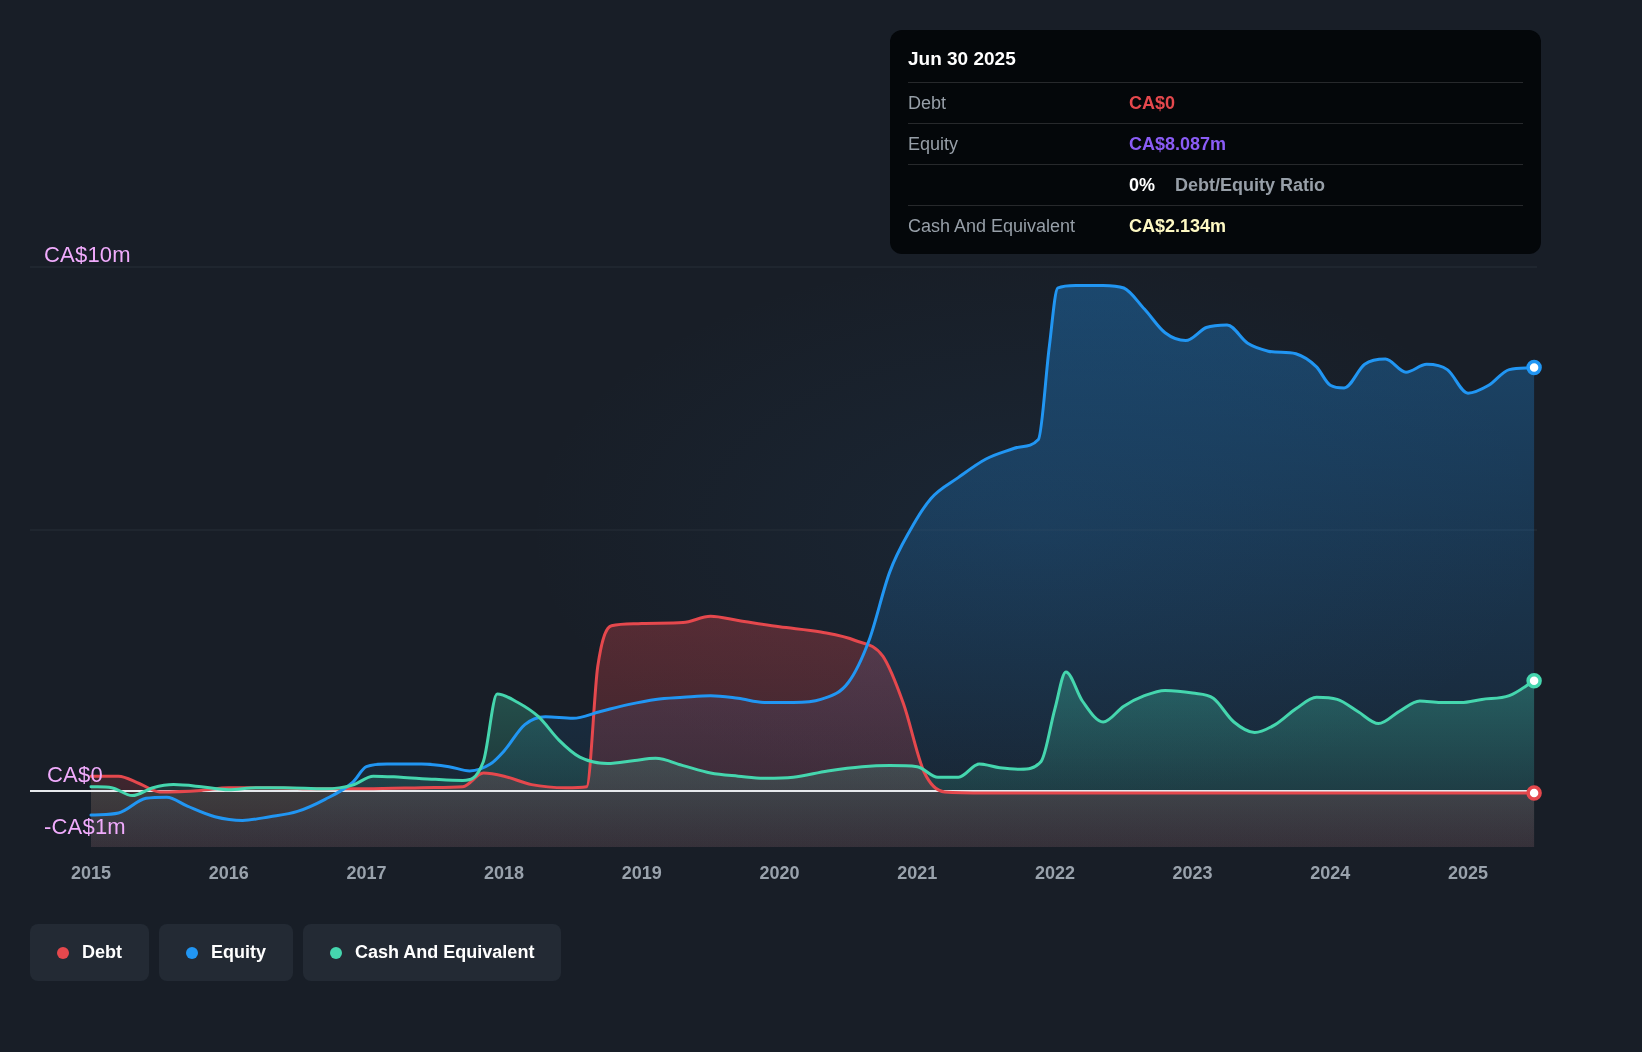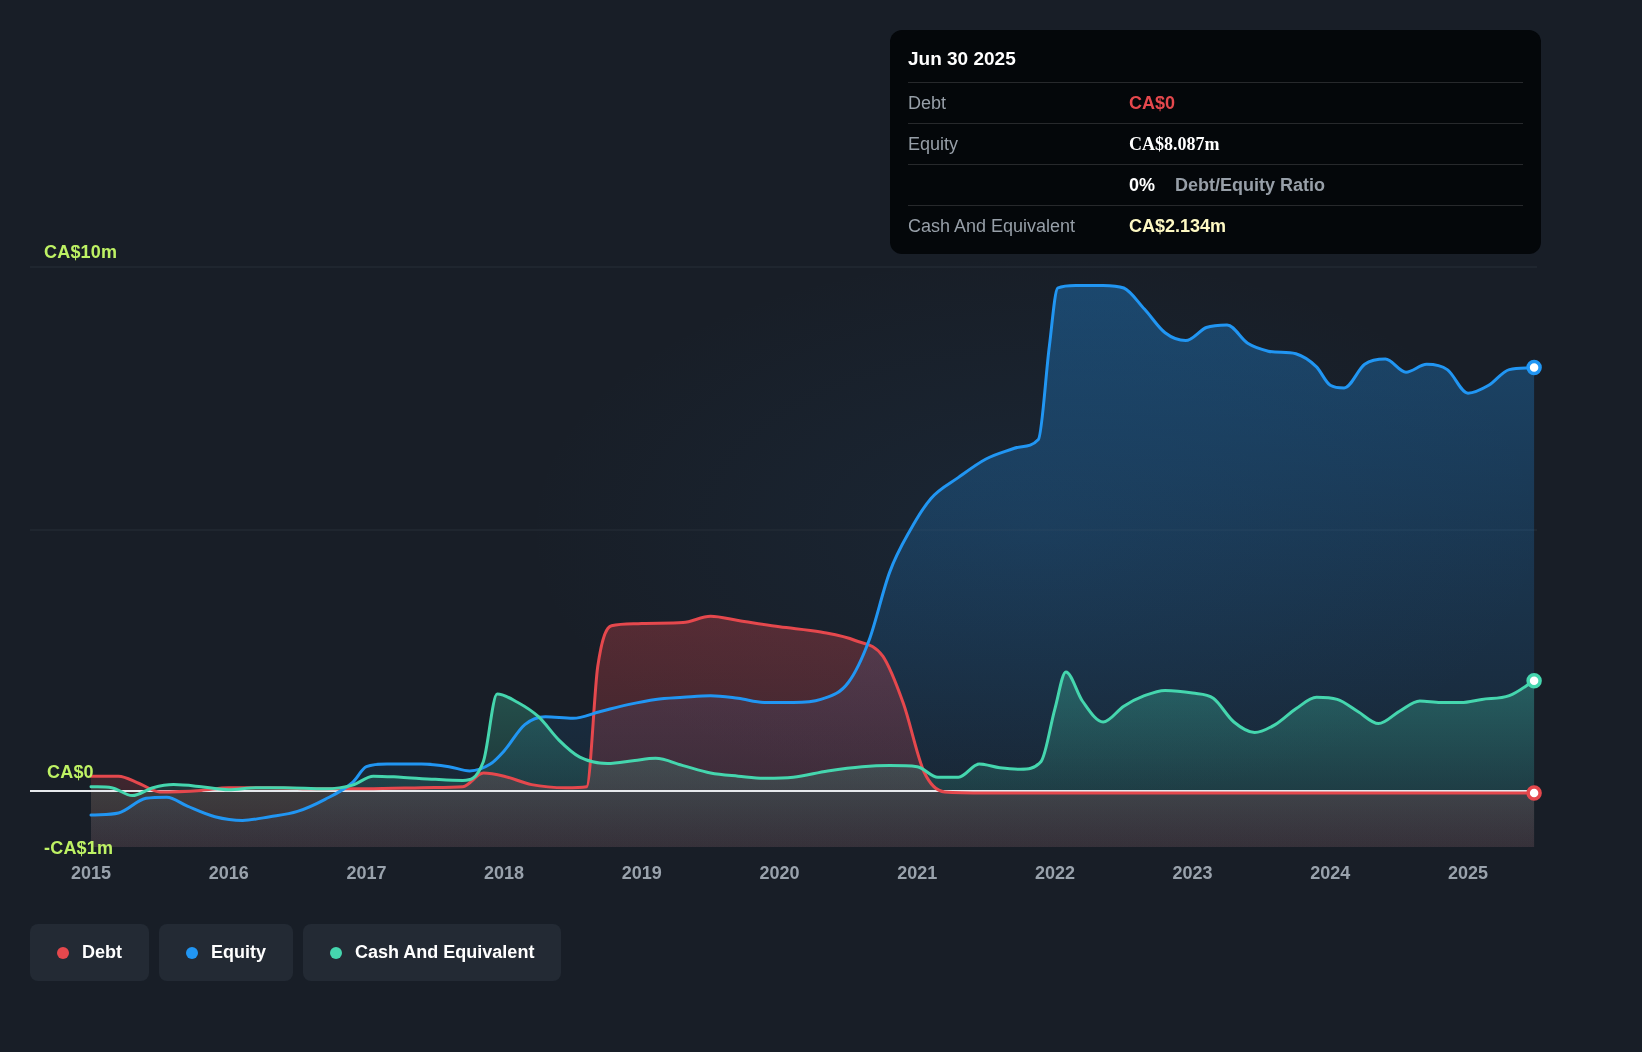--- a/index.html
+++ b/index.html
@@ -14,25 +14,25 @@
   .chart-wrap { position:absolute; inset:0; }
   .glow {
     position:absolute; left:520px; top:250px; width:1030px; height:560px;
     background:radial-gradient(ellipse at center, rgba(45,110,170,0.10), rgba(45,110,170,0) 70%);
     pointer-events:none;
   }
   svg#chart { position:absolute; left:0; top:0; }
   svg text { font-family:"Liberation Sans", sans-serif; }
 
   .y-label {
-    position:absolute; font-size:18px; font-weight:700; color:#bef264; letter-spacing:.2px;
+    position:absolute; font-size:22px; font-weight:400; color:#f0abfc; letter-spacing:.2px;
   }
   #ylab-top  { left:44px; top:242px; }
   #ylab-zero { left:47px; top:762px; }
-  #ylab-neg  { left:44px; top:814px;margin-top:24px; }
+  #ylab-neg  { left:44px; top:814px; }
 
   
   .tooltip {
     position:absolute; left:890px; top:30px; width:651px;
     background:#04070a; border-radius:12px;
     padding:10px 18px 8px 18px; box-sizing:border-box;
   }
   .tooltip .title {
     font-size:19px; font-weight:700; color:#ffffff;
     padding:8px 0 12px 0;
@@ -111,21 +111,21 @@
 <div class="tooltip">
   <div class="title">Jun 30 2025</div>
 
   <div class="t-row">
     <div class="t-label">Debt</div>
     <div class="t-value" style="color: rgb(229, 72, 77);">CA$0</div>
   </div>
 
   <div class="t-row">
     <div class="t-label">Equity</div>
-    <div class="t-value" style="color: #ffffff; font-family: Liberation Serif, serif;">CA$8.087m</div>
+    <div class="t-value" style="color: #8b5cf6;">CA$8.087m</div>
   </div>
 
   <div class="t-row">
     <div class="t-label"></div>
     <div class="t-value">
       <span style="color:#ffffff;">0%</span><span class="t-ratio-rest">Debt/Equity Ratio</span>
     </div>
   </div>
 
   <div class="t-row">

